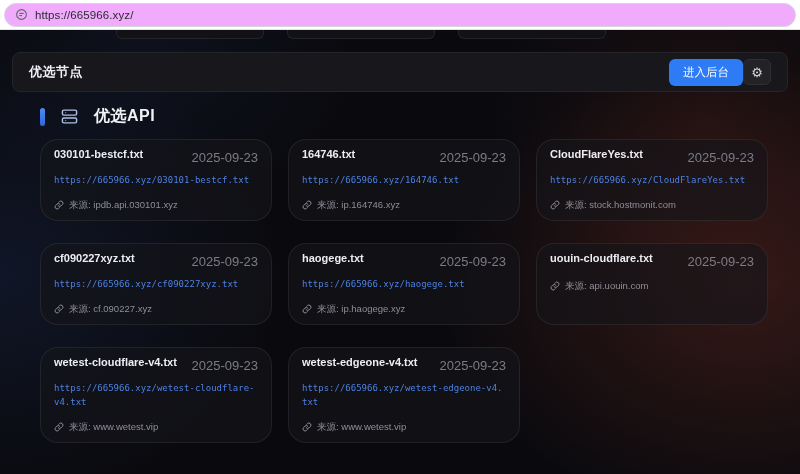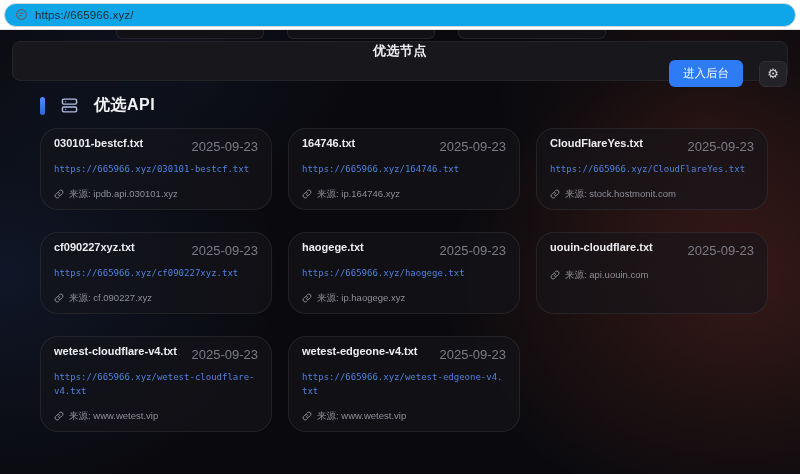--- a/index.html
+++ b/index.html
@@ -6,21 +6,21 @@
   html, body { width: 800px; height: 474px; overflow: hidden; }
   body { font-family: "Liberation Sans", "DejaVu Sans", sans-serif; background: #0a0a0e; }
 
   
   .browser-bar {
     height: 30px; background: #ffffff; border-bottom: 1px solid #e3e3e6;
     display: flex; align-items: center; padding: 0 4px;
   }
   .url-pill {
     flex: 1; height: 24px; border: 1px solid #d7d7db; border-radius: 13px;
-    background: #0ea5e9; display: flex; align-items: center; gap: 7px; padding: 0 10px;
+    background: #f0abfc; display: flex; align-items: center; gap: 7px; padding: 0 10px;
   }
   .site-icon { display: flex; align-items: center; color: #5f6368; }
   .url-text { font-size: 11.5px; color: #2b2b2e; letter-spacing: 0.1px; }
 
   
   .page {
     position: relative; height: 444px; overflow: hidden;
     background:
       radial-gradient(430px 330px at 93% 58%, rgba(135,52,38,0.34), transparent 70%),
       radial-gradient(300px 280px at 88% 20%, rgba(110,40,30,0.18), transparent 70%),
@@ -30,26 +30,26 @@
   }
 
   .partial-card {
     position: absolute; top: 0; height: 9px; width: 148px;
     border: 1px solid #232329; border-top: none; border-radius: 0 0 6px 6px;
     background: #111116;
   }
 
   
   .topbar {
-    margin: 11px 12px 0; height: 40px; background: #17171c;
+    margin: 22px 12px 0; height: 40px; background: #17171c;
     border: 1px solid #242429; border-radius: 8px;
-    display: flex; align-items: center; padding: 0 0; flex-direction: column;
+    display: flex; align-items: center; padding: 0 16px;
   }
   .page-title { font-size: 13px; font-weight: 700; color: #f0f0f3; letter-spacing: 0.5px; }
-  .topbar-actions { margin-left: auto; display: flex; align-items: center; gap: 16px; }
+  .topbar-actions { margin-left: auto; display: flex; align-items: center; gap: 0; }
   .admin-btn {
     background: #2e7bf6; color: #ffffff; border: none; border-radius: 6px;
     font-size: 11.5px; font-family: inherit; padding: 6px 14px; cursor: pointer;
   }
   .settings-btn {
     width: 28px; height: 26px; border-radius: 6px; background: #232327;
     border: 1px solid #2e2e33; color: #d2d2d8; font-size: 13px; line-height: 1;
     display: flex; align-items: center; justify-content: center; cursor: pointer;
   }
 

